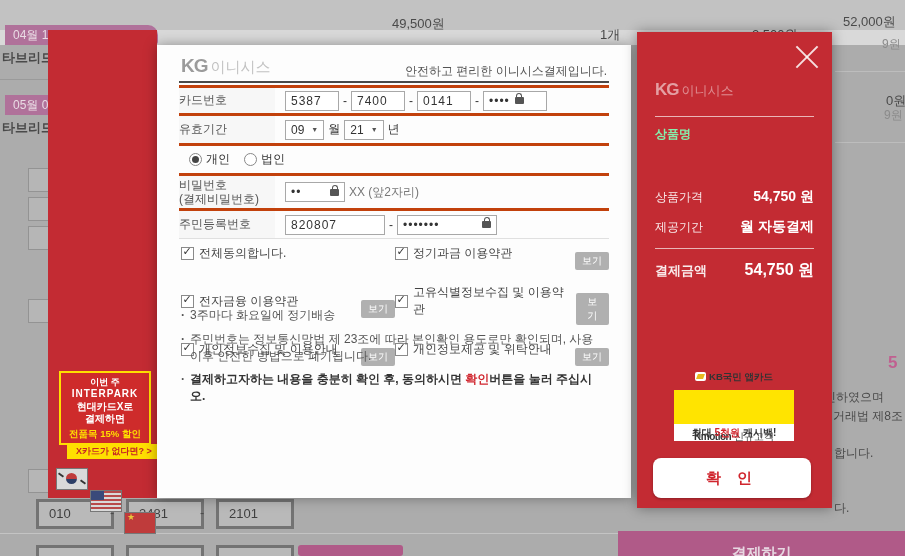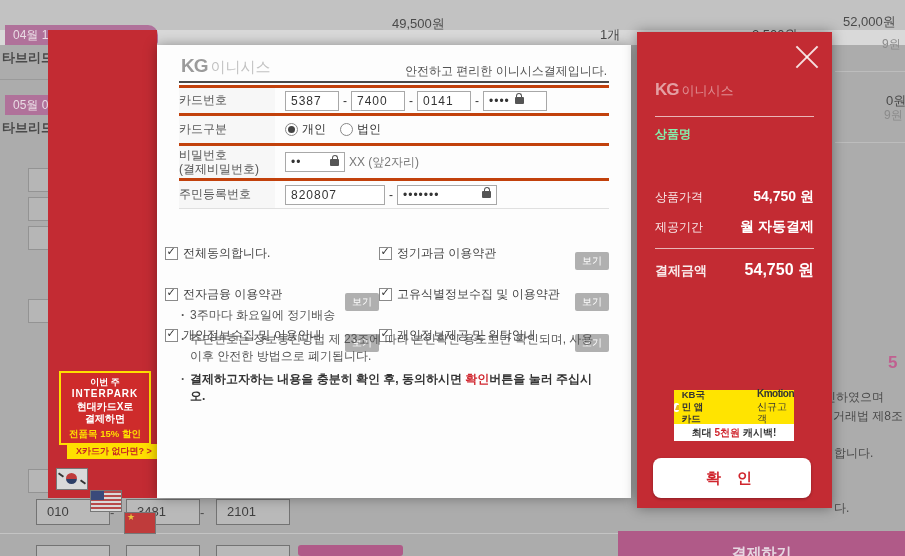--- a/index.html
+++ b/index.html
@@ -8,21 +8,21 @@
   .abs{position:absolute;}
 
   
   .band-top{left:0;top:0;width:905px;height:30px;background:#c2c2c2;}
   .band-white{left:0;top:30px;width:905px;height:15px;background:#d9d9d9;}
   .bg-text{color:#4a4a4a;font-size:13px;white-space:nowrap;}
   .bg-text.light{color:#8b8b8b;font-size:12px;}
   .badge{background:#b0719a;color:#e9dbe4;font-size:12px;height:20px;line-height:20px;padding:0 12px 0 8px;border-radius:0 10px 4px 0;white-space:nowrap;overflow:hidden;}
   .bg-divider{height:1px;background:#9a9a9a;}
   .stub{width:20px;height:22px;border:1px solid #939393;background:#b6b6b6;}
-  .phone-box{border:1px solid #737373;background:#b9b9b9;height:24px;line-height:24px;font-size:13px;color:#3f3f3f;padding:0 0 0 10px;}
+  .phone-box{border:3px solid #737373;background:#b9b9b9;height:24px;line-height:24px;font-size:13px;color:#3f3f3f;padding:0 0 0 10px;}
   .pay-big{background:#b05a88;color:#e7d7e1;text-align:center;font-size:15px;overflow:hidden;}
   .small-pink{background:#b05a88;border-radius:3px;}
 
   
   .red{background:#c32b33;}
   .ad-box{border:2px solid #ffdf00;background:#ce2b2b;color:#fff;text-align:center;padding:4px 0 3px 0;line-height:1.25;}
   .ad-l1{font-size:9px;font-weight:bold;}
   .ad-l2{font-size:10px;font-weight:bold;letter-spacing:1px;}
   .ad-l3{font-size:10px;font-weight:bold;}
   .ad-l5{font-size:9.5px;font-weight:bold;color:#ffdf00;margin-top:2px;}
@@ -76,21 +76,21 @@
   .close-x::after{transform:rotate(-45deg);}
   .p-logo-kg{font-size:17px;font-weight:bold;color:rgba(255,255,255,.55);letter-spacing:-1px;}
   .p-logo-rest{font-size:13px;color:rgba(255,255,255,.45);margin-left:3px;}
   .p-hr{height:1px;background:rgba(255,255,255,.65);}
   .p-label{font-size:12px;color:#86efac;font-weight:bold;}
   .p-row{display:flex;justify-content:space-between;align-items:baseline;position:absolute;left:18px;right:18px;}
   .p-row .lab{font-size:12px;color:rgba(255,255,255,.9);}
   .p-row .val{font-size:14px;color:#fff;font-weight:bold;}
   .p-product-val{font-size:13px;font-weight:bold;color:#fff;text-align:right;line-height:1.45;}
   .kb-banner{width:120px;}
-  .kb-top{background:#ffe400;height:34px;display:flex;flex-direction:row;justify-content:center;align-items:center;line-height:1.25;gap:48px;}
+  .kb-top{background:#ffe400;height:34px;display:flex;flex-direction:column;justify-content:center;align-items:center;line-height:1.25;gap:48px;}
   .kb-l1{font-size:9.5px;font-weight:bold;color:#333;display:flex;align-items:center;gap:3px;}
   .kb-logo{display:inline-block;width:11px;height:9px;background:#fff;border-radius:2px;position:relative;overflow:hidden;}
   .kb-logo::after{content:"";position:absolute;left:2px;top:2px;width:7px;height:5px;background:#e8b820;transform:skewX(-20deg);}
   .kb-l2{font-size:10px;color:#333;}
   .kb-brand{font-weight:bold;letter-spacing:-0.5px;}
   .kb-bottom{background:#fff;height:17px;line-height:17px;text-align:center;font-size:10px;font-weight:bold;color:#333;}
   .confirm-btn{position:absolute;left:16px;top:426px;width:158px;height:40px;background:#fff;border:none;border-radius:8px;color:#d0262e;font-size:15px;font-weight:bold;letter-spacing:6px;cursor:pointer;box-shadow:0 1px 3px rgba(0,0,0,.3);font-family:Liberation Sans, sans-serif;}
 </style>
 </head>
 <body>
@@ -182,23 +182,37 @@
           <span>-</span>
           <span class="ibox" style="width:42px;">0141</span>
           <span>-</span>
           <span class="ibox" style="width:52px;">
               <span>••••</span>
               <span class="lock"></span>
             </span>
         </div>
       </div>
 
-
       <div class="frow" style="height:27px;">
-        <div class="flabel">카드구분</div>
+        <div class="flabel">유효기간</div>
+        <div class="fval">
+          <span class="sel">
+              <span>09</span>
+              <span class="caret">▼</span>
+            </span>
+          <span>월</span>
+          <span class="sel">
+              <span>21</span>
+              <span class="caret">▼</span>
+            </span>
+          <span>년</span>
+        </div>
+      </div>
+
+      <div class="frow" style="height:27px;">
         <div class="fval">
           <span class="rad on"></span>
           <span>개인</span>
           <span class="rad" style="margin-left:10px;"></span>
           <span>법인</span>
         </div>
       </div>
 
       <div class="frow" style="height:32px;">
         <div class="flabel">
@@ -220,21 +234,21 @@
           <span class="ibox" style="width:88px;">820807</span>
           <span>-</span>
           <span class="ibox" style="width:88px;justify-content:space-between;">
               <span>•••••••</span>
               <span class="lock"></span>
             </span>
         </div>
       </div>
     </div>
 
-    <div class="abs agree" style="left:8px;right:22px;top:191px;">
+    <div class="abs agree" style="left:24px;right:22px;top:191px;">
       <div class="agrow">
         <div class="agitem colL">
           <span class="cb"></span>
           <span>전체동의합니다.</span>
         </div>
         <div class="agitem colR">
           <span class="cb"></span>
           <span>정기과금 이용약관</span>
           <button class="viewbtn">보기</button>
         </div>

